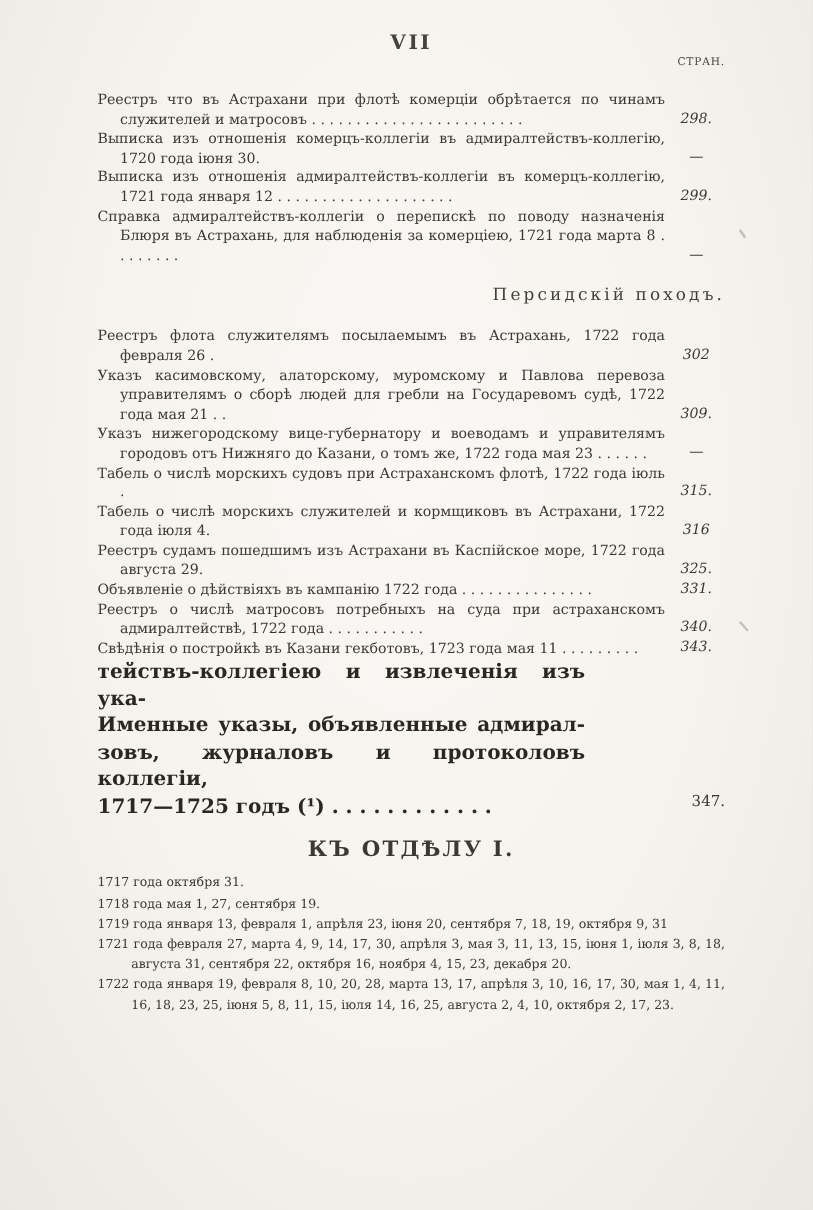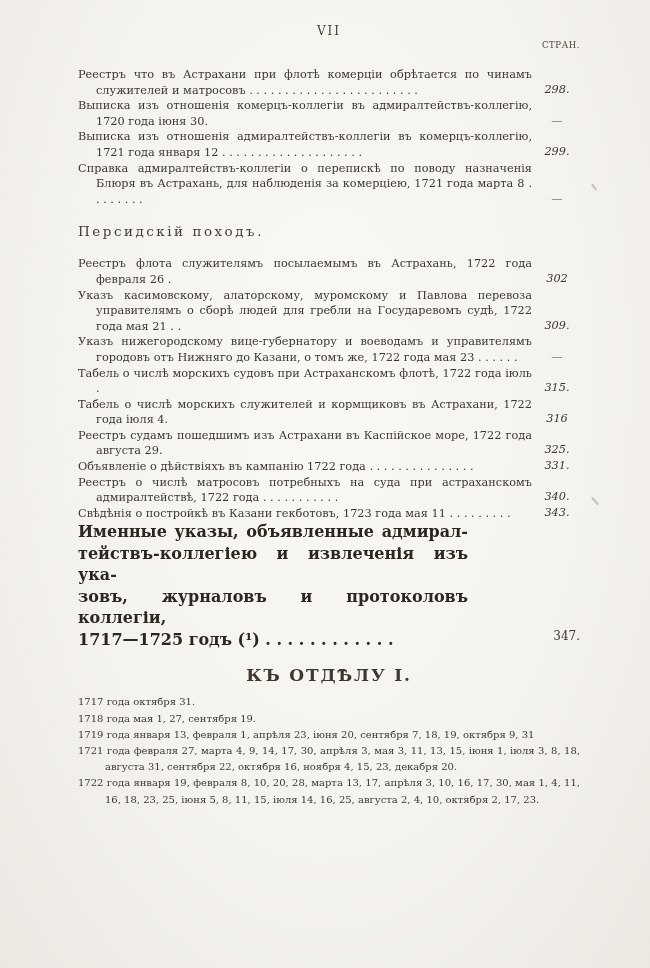--- a/index.html
+++ b/index.html
@@ -7,27 +7,27 @@
   body {
     background:#e7e5e0;
     font-family:"DejaVu Serif", serif;
     color:#3c3731;
   }
   .page {
     position:relative; width:650px; height:968px; overflow:hidden;
     background:radial-gradient(ellipse at 50% 38%, #f9f8f4 0%, #f5f3ee 55%, #ebe8e2 100%);
   }
   .content { position:absolute; left:78px; right:70px; top:24px; }
-  .folio { text-align:center; font-size:12px; letter-spacing:2px; color:#474239; }
+  .folio { text-align:center; font-size:16px; letter-spacing:2px; color:#474239;font-weight:bold; }
   .col-label { text-align:right; font-size:8.5px; letter-spacing:.6px; color:#4a443c; margin-top:2px; }
   .toc { margin-top:17px; }
   .entry { position:relative; font-size:11.3px; line-height:15.6px; padding-right:48px; }
   .entry .txt { display:block; text-align:justify; padding-left:18px; text-indent:-18px; }
   .entry .pg { position:absolute; right:0; bottom:1px; width:46px; text-align:center; font-size:11.3px;font-style:italic; }
-  .section-heading { margin:16px 0 11px; text-align:left; font-weight:400; font-size:13.5px; letter-spacing:2.5px; color:#433d35; }
+  .section-heading { margin:16px 0 11px; text-align:right; font-weight:400; font-size:13.5px; letter-spacing:2.5px; color:#433d35; }
   .otdel-heading { margin:20px 0 15px; text-align:center; font-weight:400; font-size:13.5px; letter-spacing:2.8px; color:#3e3830; }
   .bold-entry { position:relative; padding-right:112px; font-weight:700; font-size:16px; line-height:21.5px; color:#2c2620; }
   .bline { text-align:justify; text-align-last:justify; }
   .bline.last { text-align-last:left; }
   .bold-entry .pg { position:absolute; right:0; bottom:3px; font-weight:400; font-size:12px; color:#3c3731; }
   .k-heading { margin:15px 0 9px; text-align:center; font-weight:700; font-size:17px; letter-spacing:1.8px; color:#3e3830; }
   .date-line { font-size:10px; line-height:16.2px; text-align:justify; padding-left:27px; text-indent:-27px; }
   .mark { position:absolute; height:2px; background:#8a857b; opacity:.45; border-radius:2px; }
   .mark1 { width:8px; right:52px; top:186px; transform:rotate(55deg); }
   .mark2 { width:10px; right:50px; top:500px; transform:rotate(48deg); }
@@ -98,22 +98,22 @@
         </div>
         <div class="entry">
           <span class="txt">Свѣдѣнія о постройкѣ въ Казани гекботовъ, 1723 года мая 11 . . . . . . . . .</span>
           <span class="pg">343.</span>
         </div>
       </div>
 
 
     <div class="bold-entry">
       <div>
+          <div class="bline">тействъ-коллегіею и извлеченія изъ ука-</div>
           <div class="bline">Именные указы, объявленные адмирал-</div>
-          <div class="bline">тействъ-коллегіею и извлеченія изъ ука-</div>
           <div class="bline">зовъ, журналовъ и протоколовъ коллегіи,</div>
           <div class="bline last">1717—1725 годъ (¹) . . . . . . . . . . . .</div>
         </div>
       <span class="pg">347.</span>
     </div>
 
     <h2 class="k-heading">КЪ ОТДѢЛУ I.</h2>
 
     <div class="dates">
         <div class="date-line">1717 года октября 31.</div>

